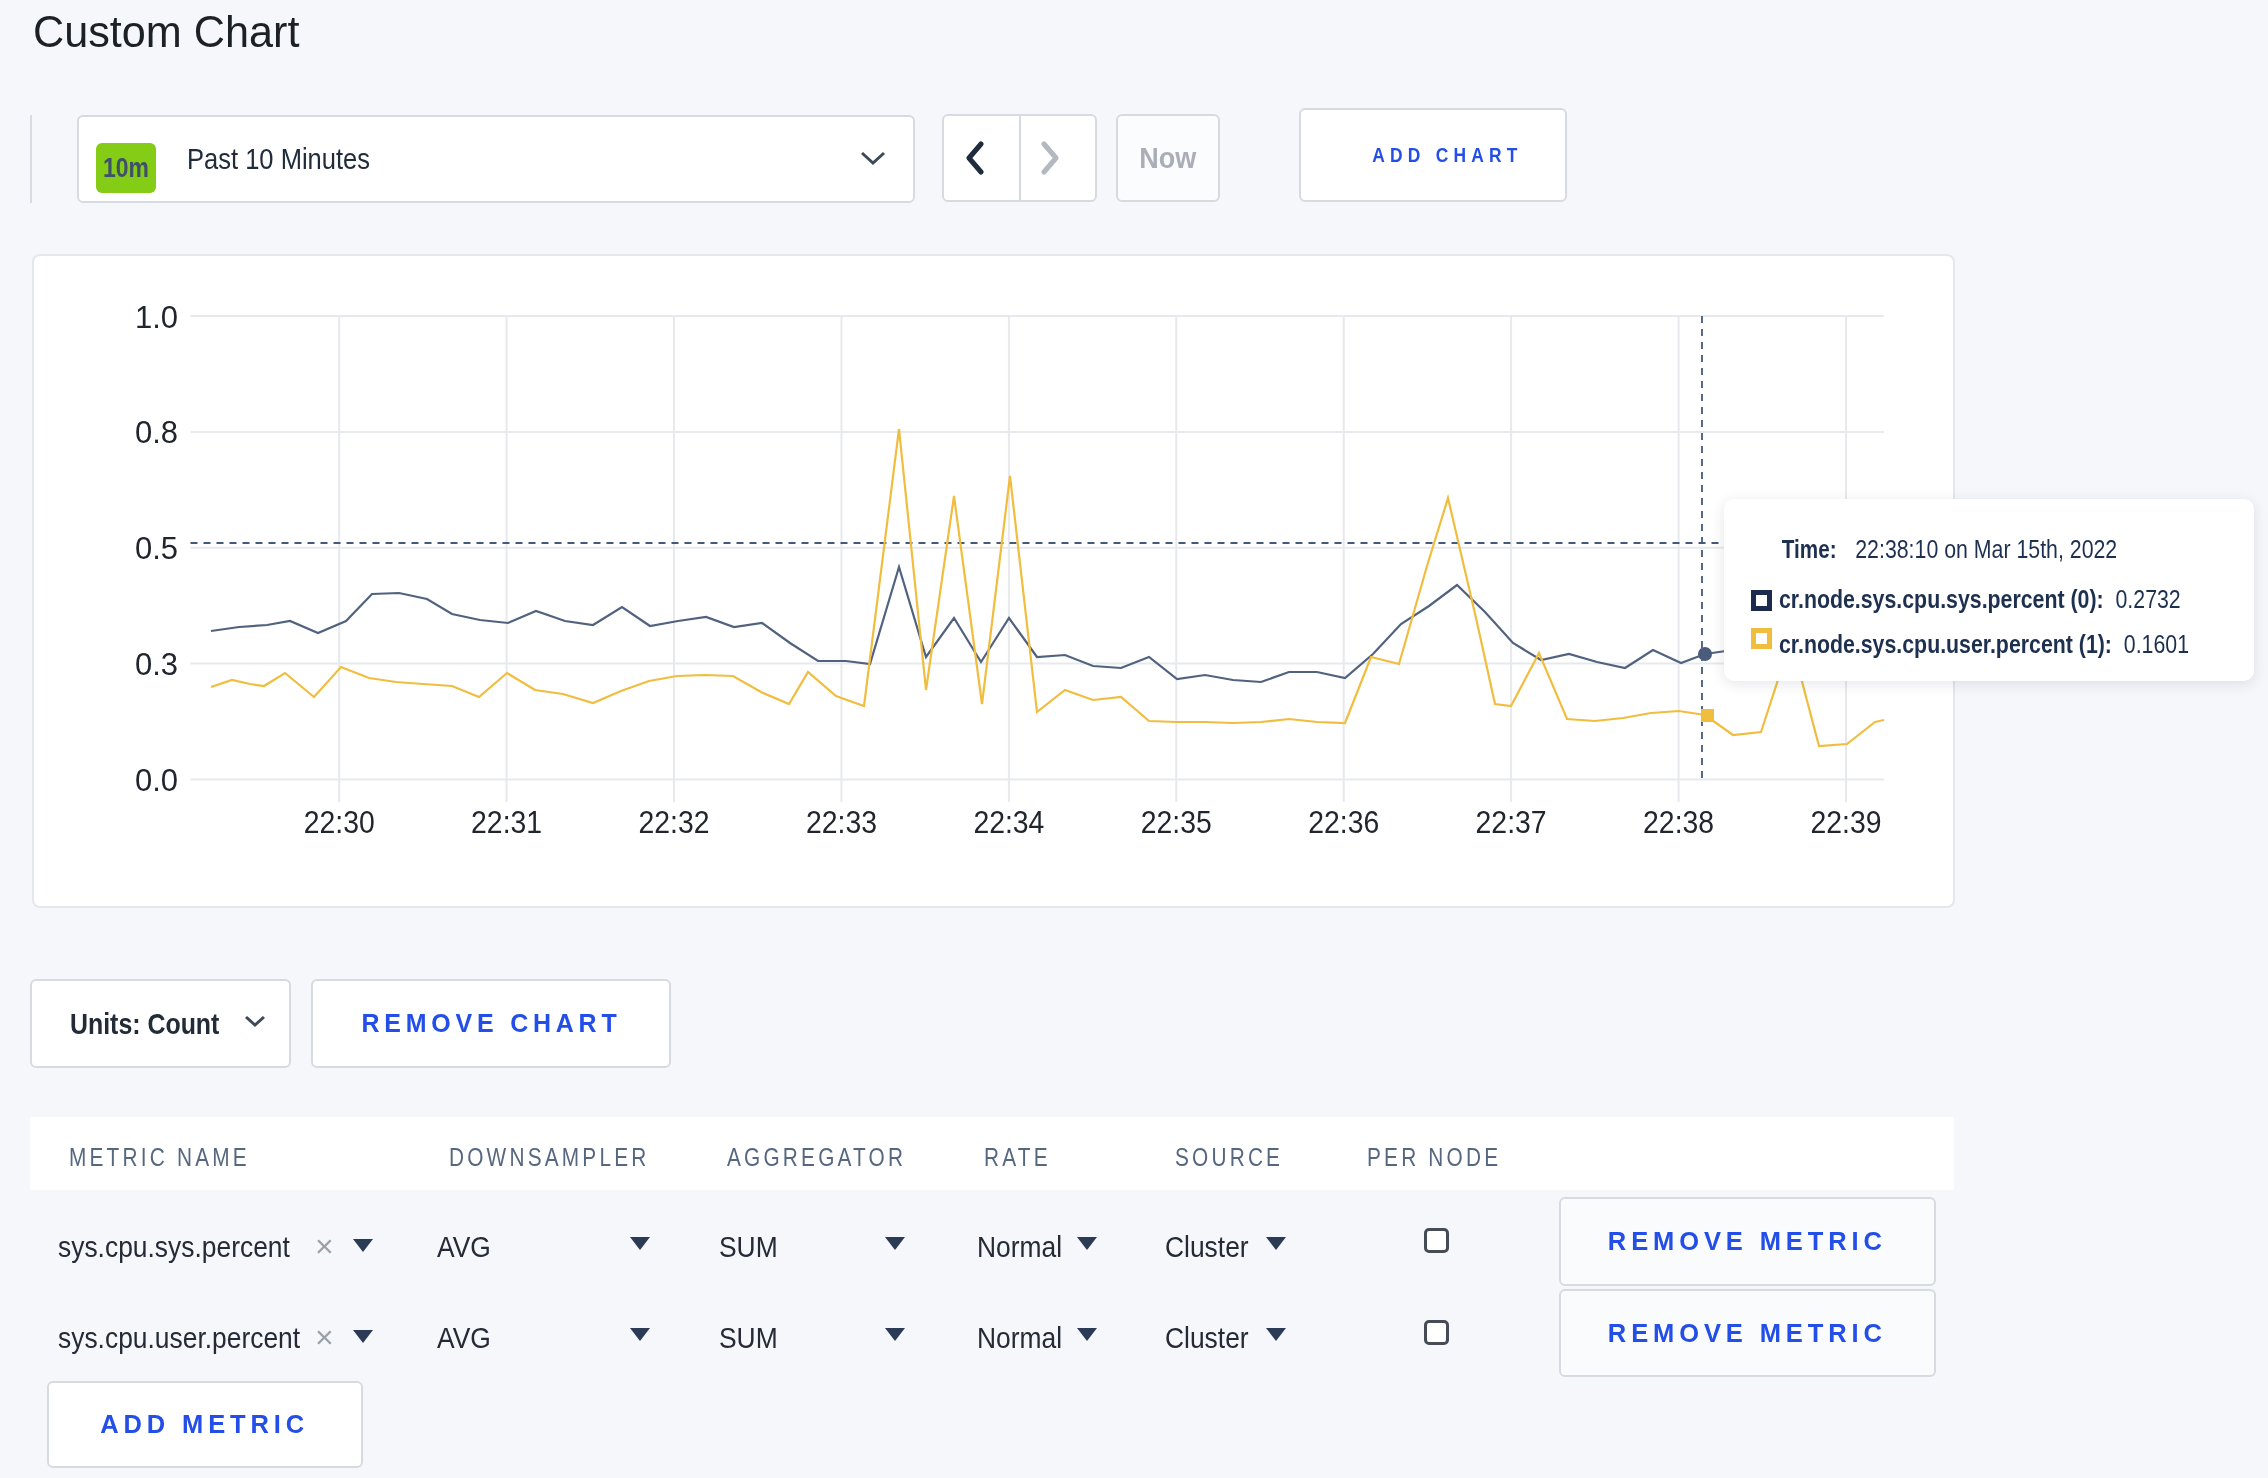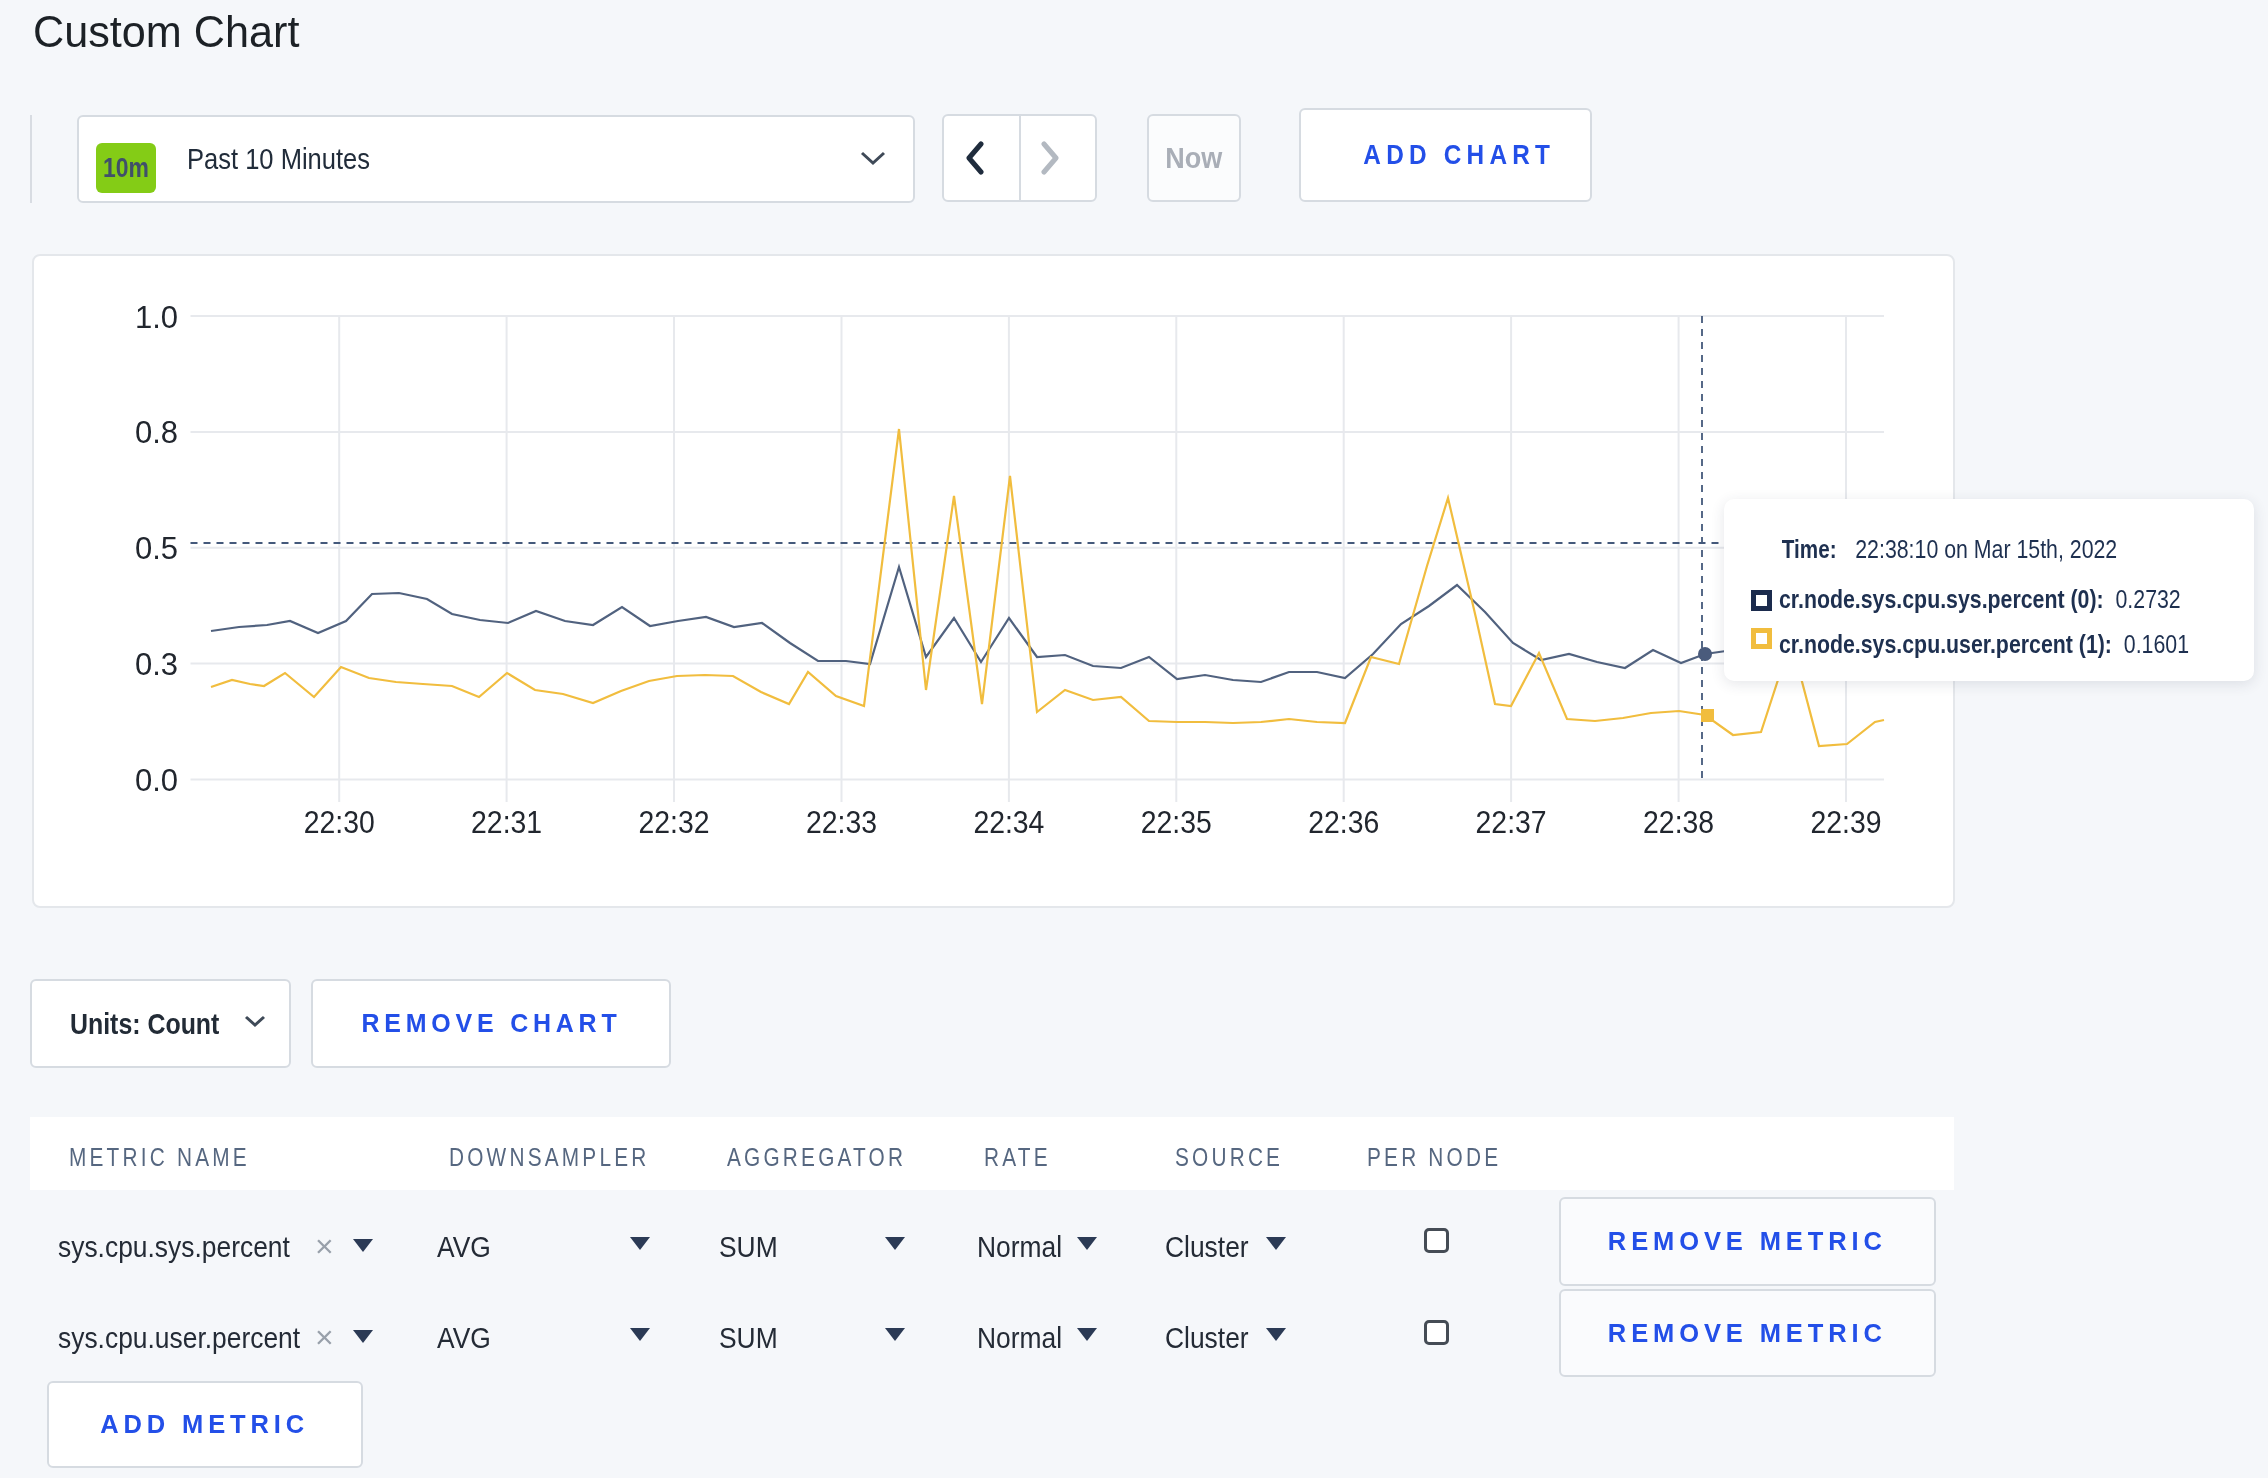--- a/index.html
+++ b/index.html
@@ -31,25 +31,25 @@
 
 <div class="btn" style="left:942px; top:114px; width:155px; height:88px;"></div>
 <div class="abs" style="left:1019px; top:114px; width:2px; height:88px; background:#d6dbe1;"></div>
 <div class="abs" style="left:965px; top:141px;"><svg width="20" height="34" viewBox="0 0 20 34">
       <polyline points="16,3 4,17 16,31" fill="none" stroke="#1f2c3d" stroke-width="5" stroke-linecap="round" stroke-linejoin="round"></polyline>
     </svg></div>
 <div class="abs" style="left:1040px; top:141px;"><svg width="20" height="34" viewBox="0 0 20 34">
       <polyline points="4,3 16,17 4,31" fill="none" stroke="#b3b9c1" stroke-width="5" stroke-linecap="round" stroke-linejoin="round"></polyline>
     </svg></div>
 
-<div class="btn" style="left:1147px; top:114px; width:94px; height:88px; background:#fbfcfd; display:flex; align-items:center; justify-content:center; font-size:30px; font-weight:700; color:#a9aeb7;">
+<div class="btn" style="left:1116px; top:114px; width:104px; height:88px; background:#fbfcfd; display:flex; align-items:center; justify-content:center; font-size:30px; font-weight:700; color:#a9aeb7;">
     <span style="transform:scaleX(0.9);">Now</span>
   </div>
 
-<div class="btn bluebtn" style="left:1299px; top:108px; width:293px; height:94px; letter-spacing:6px; font-size:28px;padding-left:28px;">
+<div class="btn bluebtn" style="left:1299px; top:108px; width:268px; height:94px; letter-spacing:6px; font-size:20px;padding-left:28px;">
     <span style="transform:scaleX(0.87);">ADD CHART</span>
   </div>
 
 <div class="abs" style="left:32px; top:254px; width:1923px; height:654px; background:#fff; border:2px solid #e4e7eb; border-radius:8px;"></div>
 
 <div class="abs" style="left:0; top:0;"><svg id="chartsvg" width="2268" height="1478" viewBox="0 0 2268 1478">
 <g>
         <line x1="190.5" y1="316.0" x2="1884.0" y2="316.0" stroke="#e7e9ed" stroke-width="2"></line>
         <line x1="190.5" y1="431.9" x2="1884.0" y2="431.9" stroke="#e7e9ed" stroke-width="2"></line>
         <line x1="190.5" y1="547.8" x2="1884.0" y2="547.8" stroke="#e7e9ed" stroke-width="2"></line>

